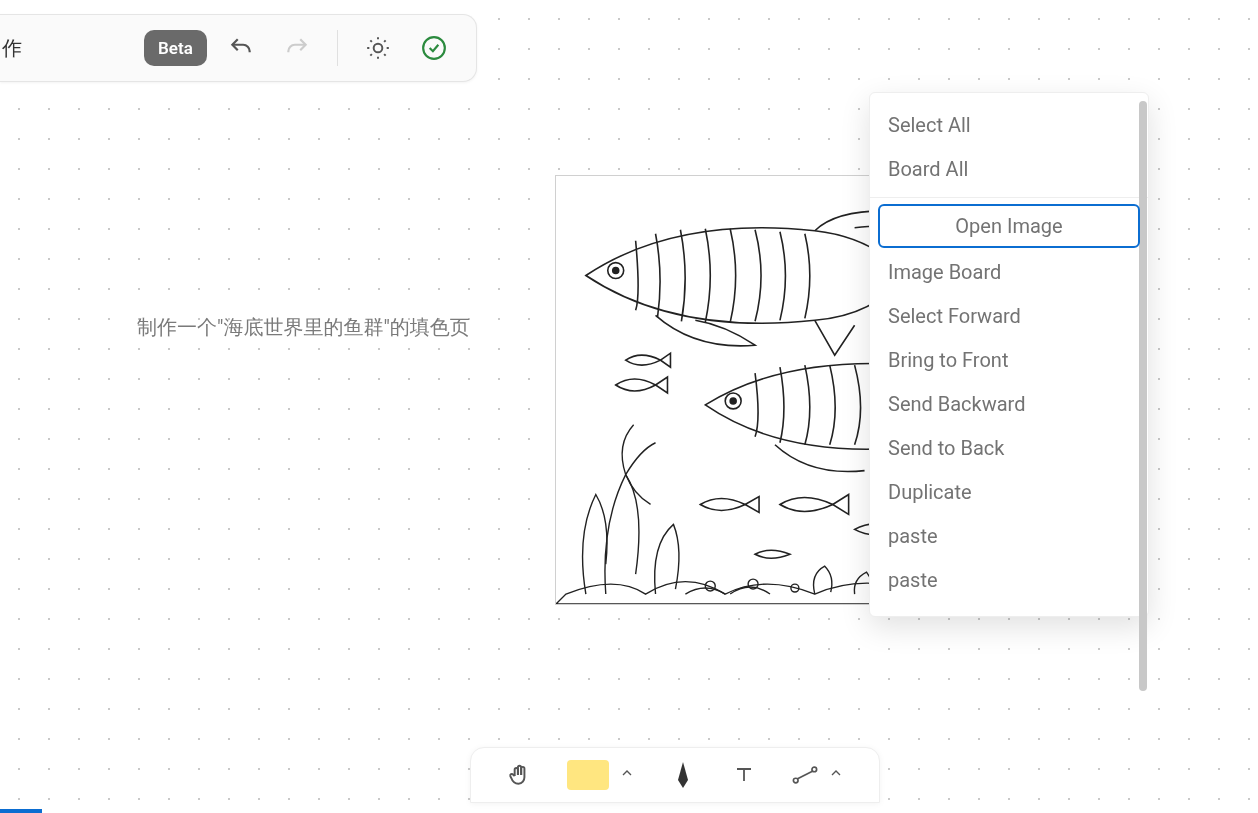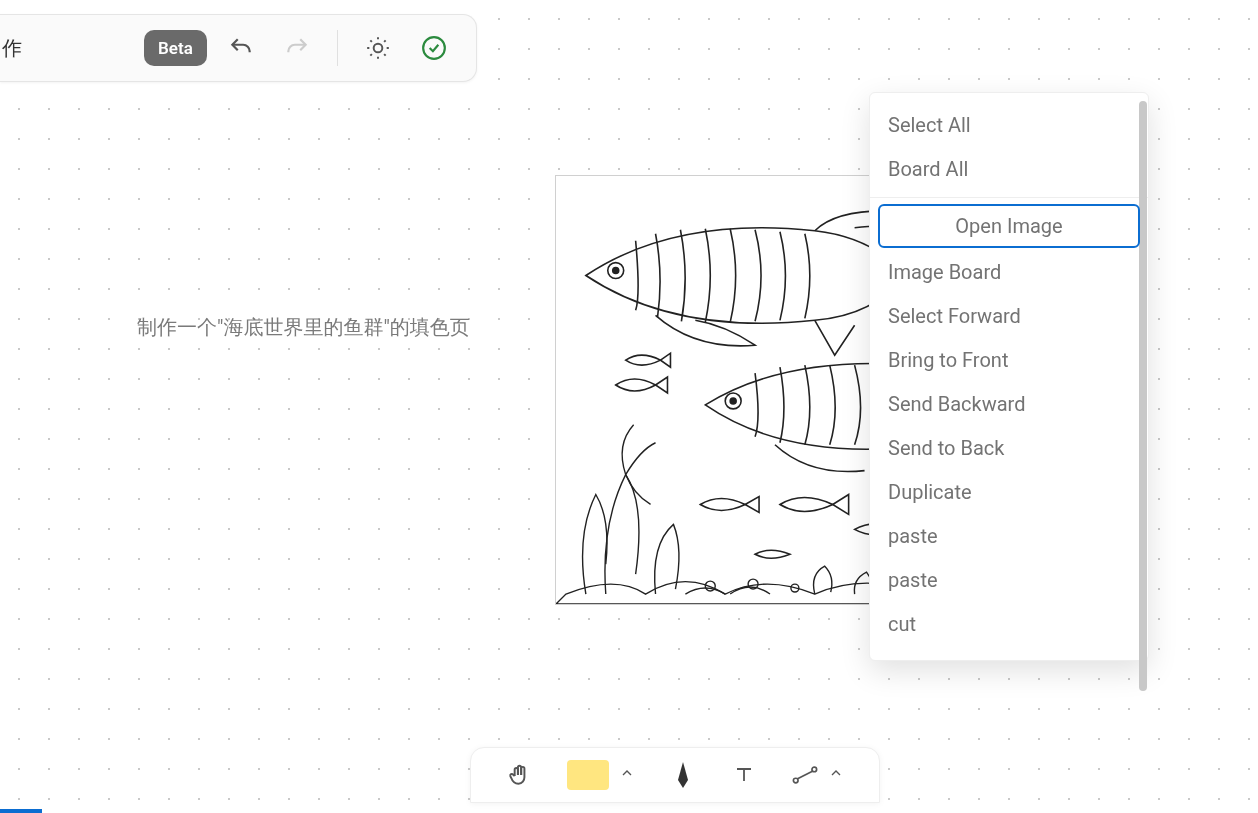--- a/index.html
+++ b/index.html
@@ -258,21 +258,20 @@
   <div class="menu-sep"></div>
   <div class="menu-item framed">Open Image</div>
   <div class="menu-item">Image Board</div>
   <div class="menu-item">Select Forward</div>
   <div class="menu-item">Bring to Front</div>
   <div class="menu-item">Send Backward</div>
   <div class="menu-item">Send to Back</div>
   <div class="menu-item">Duplicate</div>
   <div class="menu-item">paste</div>
   <div class="menu-item">paste</div>
-  <div class="menu-item">cut</div>
 </div>
 
 <div class="bottom-tray">
   <div class="tray-group">
     <span class="tray-icon">
       <svg width="26" height="26" viewBox="0 0 24 24" fill="none" stroke="#555" stroke-width="1.8">
           <path d="M8 13V7a1.5 1.5 0 0 1 3 0v5"></path>
           <path d="M11 12V5a1.5 1.5 0 0 1 3 0v7"></path>
           <path d="M14 12V6a1.5 1.5 0 0 1 3 0v8c0 3-2 6-5.5 6S6 18 5 15l-1-2a1.5 1.5 0 0 1 2.5-1.5L8 13"></path>
         </svg>

